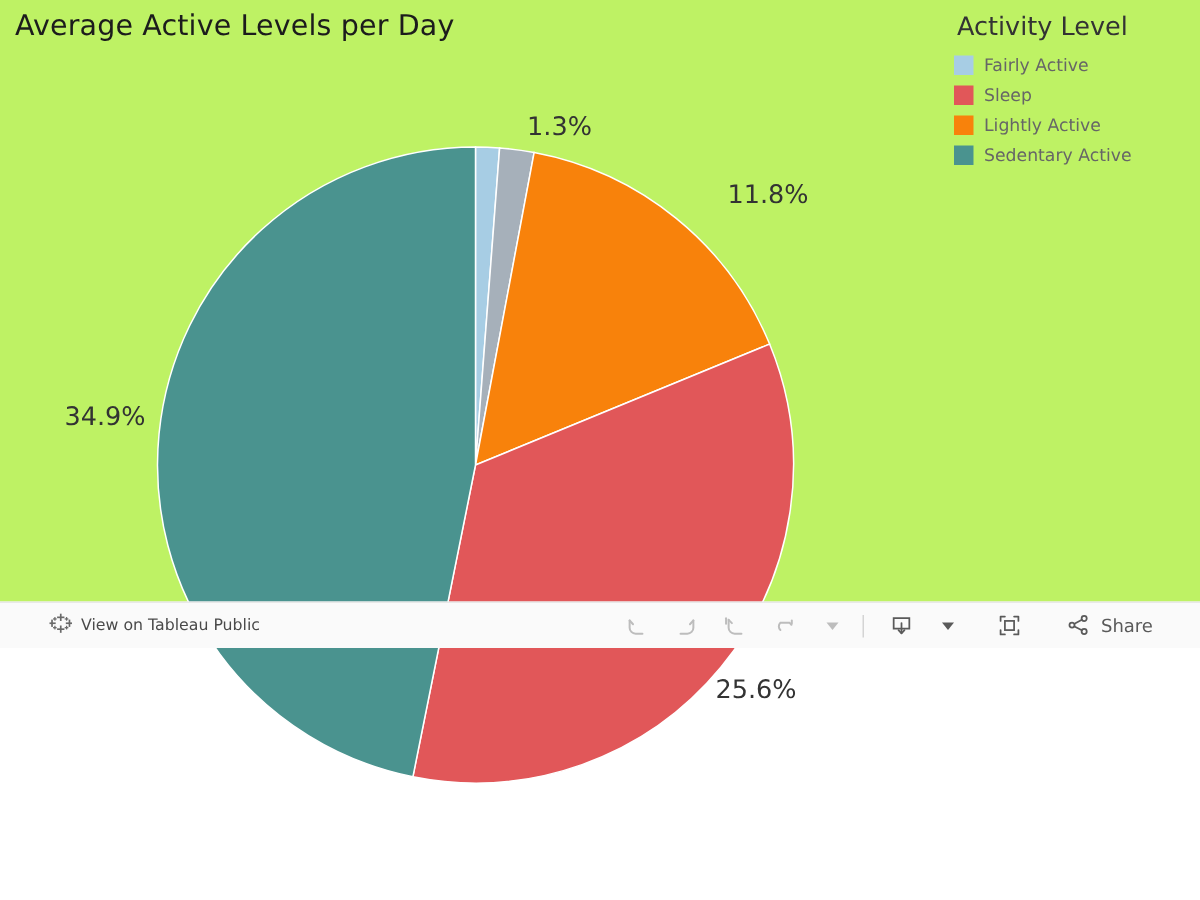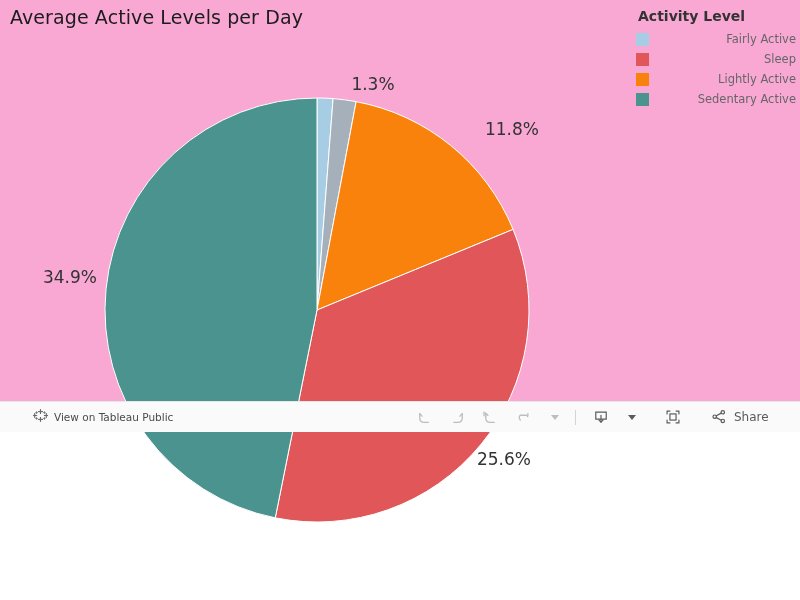--- a/index.html
+++ b/index.html
@@ -7,51 +7,50 @@
   html, body {
     margin: 0; padding: 0;
     width: 800px; height: 600px;
     background: #ffffff;
     font-family: "DejaVu Sans", "Liberation Sans", sans-serif;
     overflow: hidden;
   }
   #viz {
     position: relative;
     width: 800px; height: 432px;
-    background: #f9a8d4;
+    background: #bef264;
   }
 
   
   .viz-title {
     position: absolute;
     left: 10px; top: 6px;
     font-size: 19px;
     color: #1c1c1c;
     letter-spacing: 0.1px;
     white-space: nowrap;
   }
 
   
   .legend {
     position: absolute;
     left: 636px; top: 8px;
     width: 160px;
   }
   .legend-title {
-    font-size: 14px;
-    font-weight: bold;
+    font-size: 17px;
+    font-weight: normal;
     color: #333333;
     margin: 0 0 5px 2px;
     white-space: nowrap;
   }
   .legend-item {
     display: flex;
     align-items: center;
     height: 20px;
-    justify-content: space-between;
   }
   .legend-swatch {
     width: 13px; height: 13px;
     margin-right: 7px;
     flex: 0 0 auto;
   }
   .legend-label {
     font-size: 11.5px;
     color: #666666;
     white-space: nowrap;

